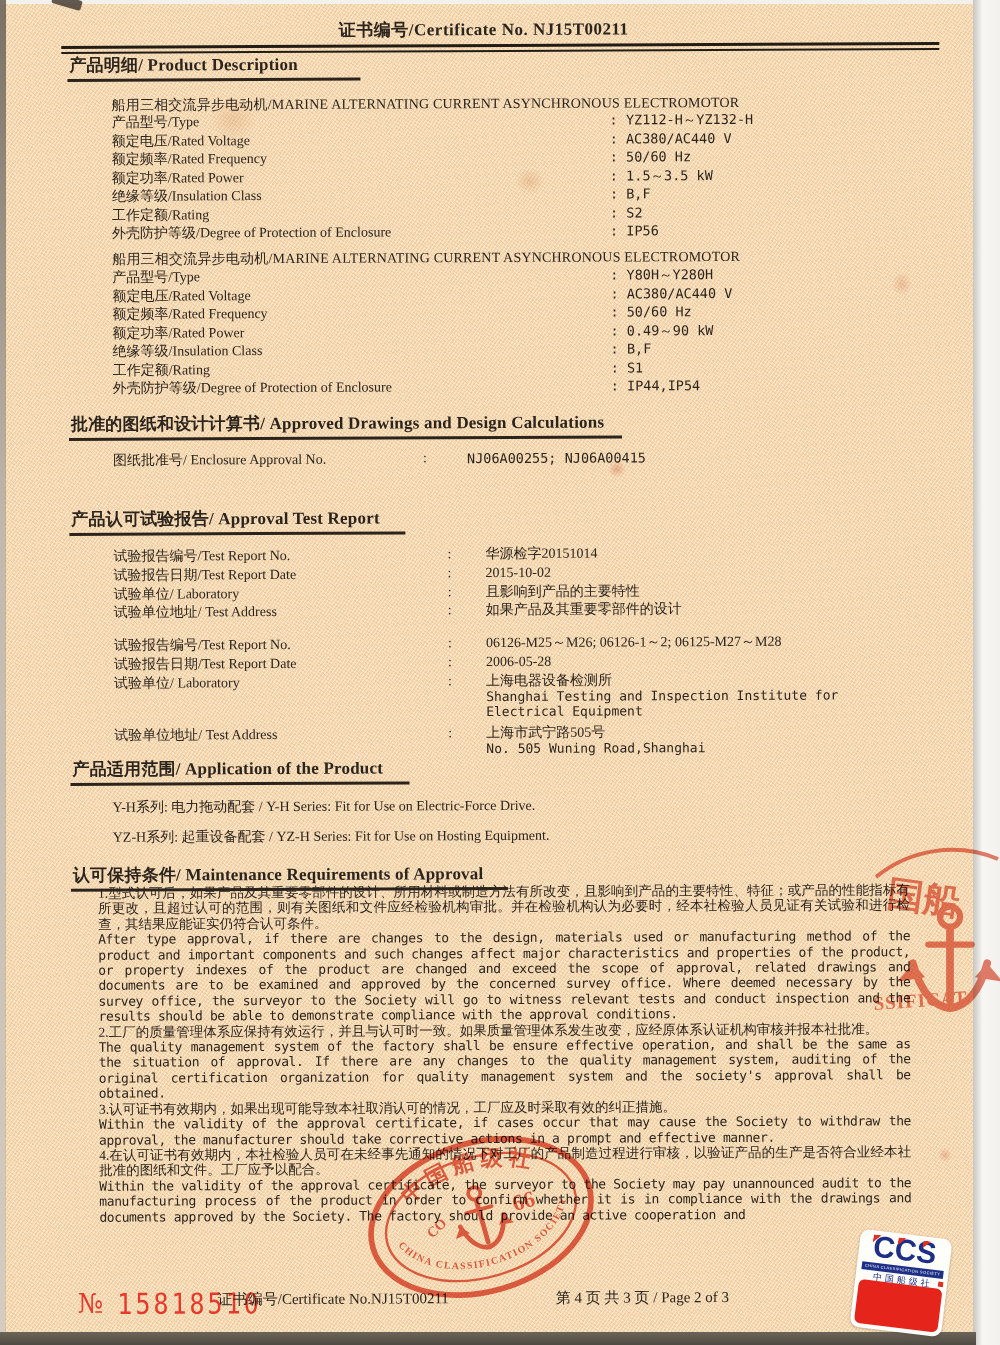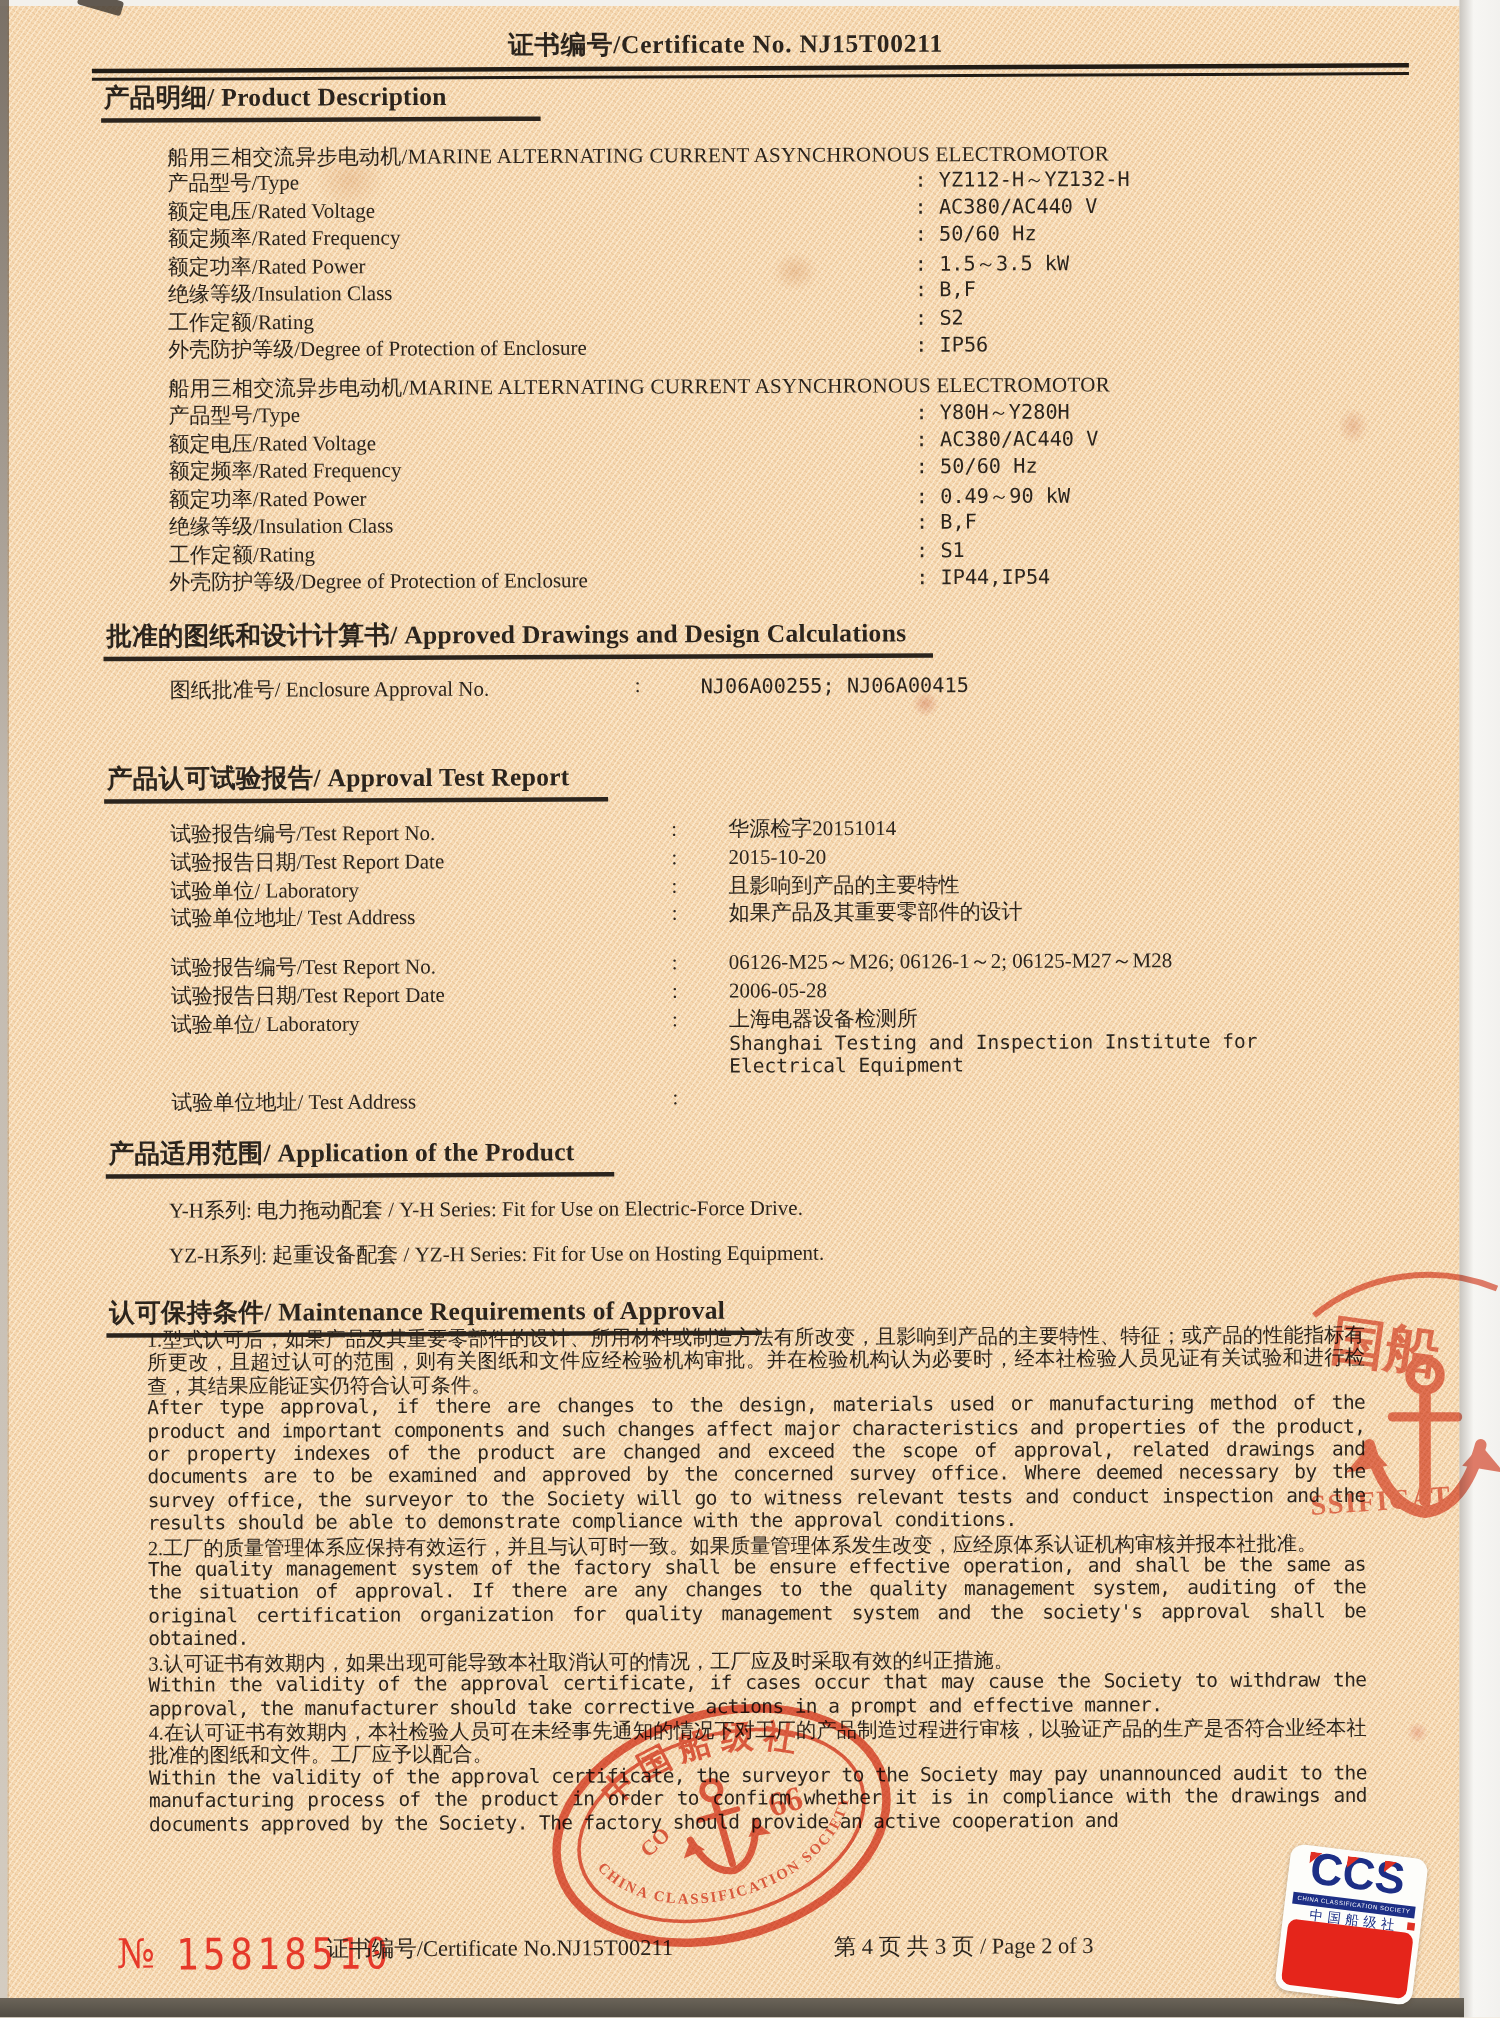--- a/index.html
+++ b/index.html
@@ -129,41 +129,44 @@
     <span class="colon2">:</span>
     <span class="vald">NJ06A00255; NJ06A00415</span>
   </div>
 
   <div class="sec" style="left:70px;top:506px;padding-right:26px;">产品认可试验报告/ Approval Test Report</div>
 
   <div class="row" style="top:546px;"><span>试验报告编号/Test Report No.</span><span class="colon3">:</span><span class="val3">
         <span class="vline">华源检字20151014</span>
       </span></div>
   <div class="row" style="top:564.5px;"><span>试验报告日期/Test Report Date</span><span class="colon3">:</span><span class="val3">
-        <span class="vline">2015-10-20</span>
+        <span class="vline">2015-10-02</span>
       </span></div>
   <div class="row" style="top:584px;"><span>试验单位/ Laboratory</span><span class="colon3">:</span><span class="val3">
         <span class="vline">且影响到产品的主要特性</span>
       </span></div>
   <div class="row" style="top:602px;"><span>试验单位地址/ Test Address</span><span class="colon3">:</span><span class="val3">
         <span class="vline">如果产品及其重要零部件的设计</span>
       </span></div>
 
   <div class="row" style="top:635px;"><span>试验报告编号/Test Report No.</span><span class="colon3">:</span><span class="val3">
         <span class="vline">06126-M25～M26; 06126-1～2; 06125-M27～M28</span>
       </span></div>
   <div class="row" style="top:653.5px;"><span>试验报告日期/Test Report Date</span><span class="colon3">:</span><span class="val3">
         <span class="vline">2006-05-28</span>
       </span></div>
   <div class="row" style="top:673px;"><span>试验单位/ Laboratory</span><span class="colon3">:</span><span class="val3">
         <span class="vline">上海电器设备检测所</span>
         <span class="vline en">Shanghai Testing and Inspection Institute for</span>
         <span class="vline en">Electrical Equipment</span>
       </span></div>
-  <div class="row" style="top:725px;"><span>试验单位地址/ Test Address</span><span class="colon3">:</span></div>
+  <div class="row" style="top:725px;"><span>试验单位地址/ Test Address</span><span class="colon3">:</span><span class="val3">
+        <span class="vline">上海市武宁路505号</span>
+        <span class="vline en">No. 505 Wuning Road,Shanghai</span>
+      </span></div>
 
   <div class="sec" style="left:70px;top:756px;padding-right:26px;">产品适用范围/ Application of the Product</div>
   <div class="appline" style="top:797px;">Y-H系列: 电力拖动配套 / Y-H Series: Fit for Use on Electric-Force Drive.</div>
   <div class="appline" style="top:827px;">YZ-H系列: 起重设备配套 / YZ-H Series: Fit for Use on Hosting Equipment.</div>
 
   <div class="sec" style="left:70px;top:862px;padding-right:24px;">认可保持条件/ Maintenance Requirements of Approval</div>
   <div class="maint">
     <div class="cn">1.型式认可后，如果产品及其重要零部件的设计、所用材料或制造方法有所改变，且影响到产品的主要特性、特征；或产品的性能指标有所更改，且超过认可的范围，则有关图纸和文件应经检验机构审批。并在检验机构认为必要时，经本社检验人员见证有关试验和进行检查，其结果应能证实仍符合认可条件。</div>
     <div class="en">After type approval, if there are changes to the design, materials used or manufacturing method of the product and important components and such changes affect major characteristics and properties of the product, or property indexes of the product are changed and exceed the scope of approval, related drawings and documents are to be examined and approved by the concerned survey office. Where deemed necessary by the survey office, the surveyor to the Society will go to witness relevant tests and conduct inspection and the results should be able to demonstrate compliance with the approval conditions.</div>
     <div class="cn">2.工厂的质量管理体系应保持有效运行，并且与认可时一致。如果质量管理体系发生改变，应经原体系认证机构审核并报本社批准。</div>

